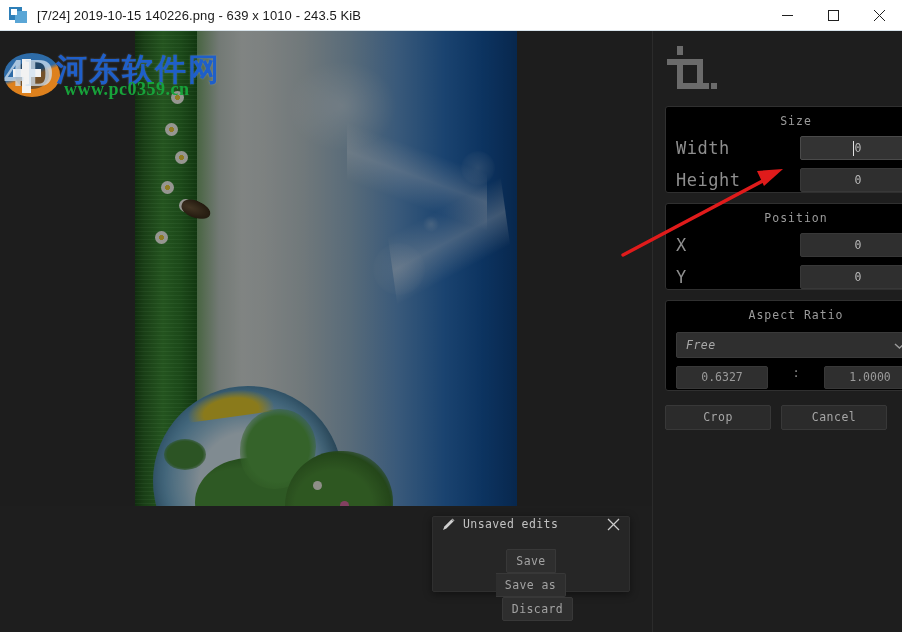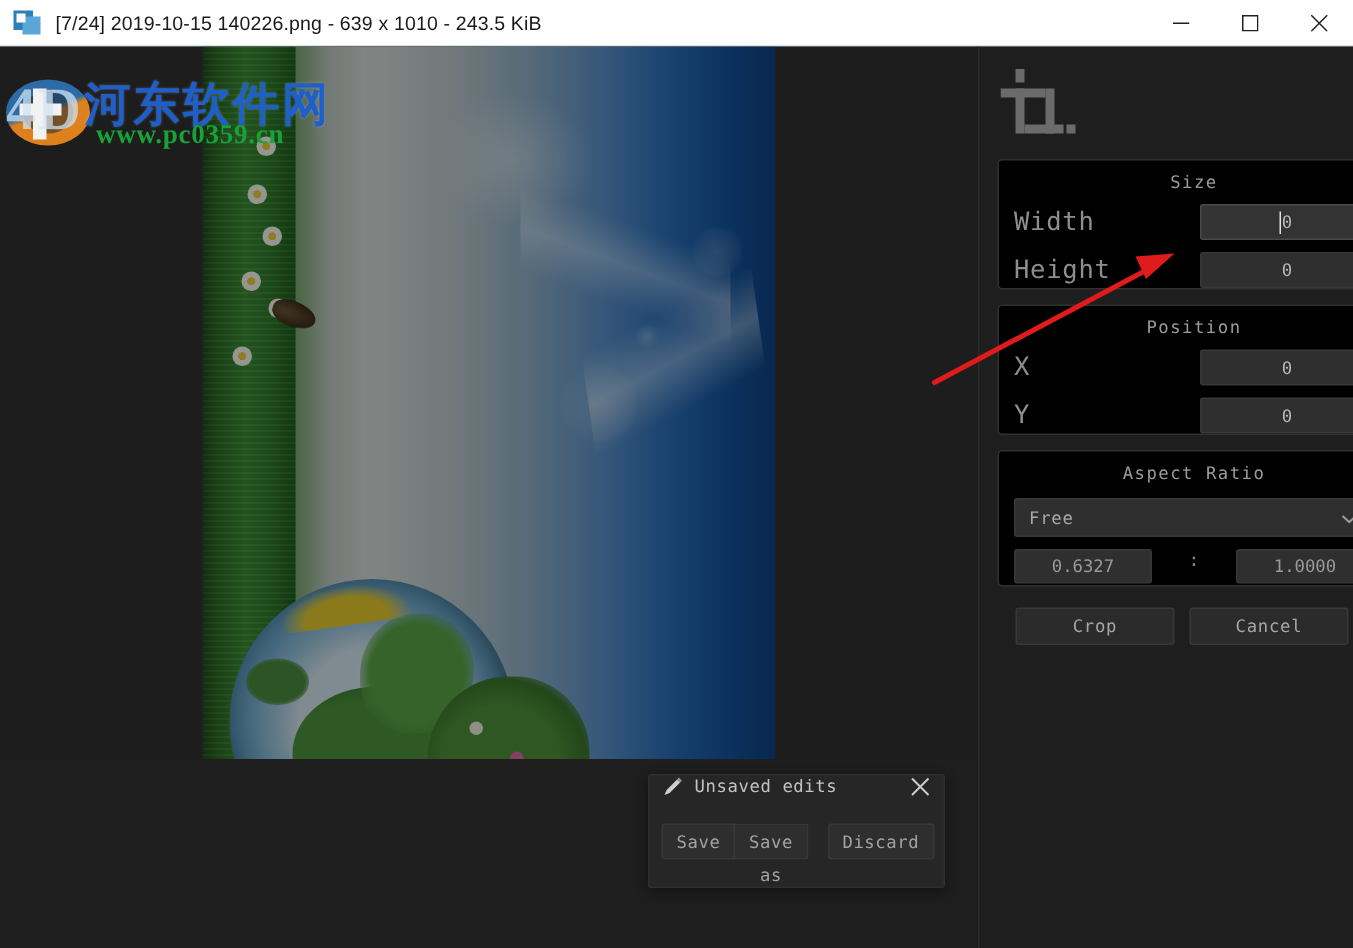--- a/index.html
+++ b/index.html
@@ -333,20 +333,21 @@
     border-radius: 2px;
     display: flex; align-items: center;
     padding: 0 9px;
     cursor: pointer;
   }
   #aspect-select-label {
     flex: 1;
     font-size: 11.5px;
     color: #a8a8a8;
     letter-spacing: 0.5px;
+    font-style: italic;
   }
   #aspect-chevron { width: 13px; height: 13px; }
   #ratio-row {
     display: flex; align-items: flex-start;
     margin: 8px 10px 0 10px;
   }
   .ratio-input {
     width: 92px; height: 23px;
     background: #2f2f2f;
     border: 1px solid #383838;
@@ -357,21 +358,21 @@
     text-align: center;
     line-height: 21px;
   }
   #ratio-colon {
     flex: 1;
     text-align: center;
     color: #8a8a8a;
     font-size: 12px;
   }
   #action-row {
-    position: absolute; left: 24px; top: 374px;
+    position: absolute; left: 12px; top: 374px;
     width: 222px;
     display: flex; justify-content: space-between;
   }
   .action-btn {
     width: 106px; height: 25px;
     background: #2b2b2b;
     border: 1px solid #383838;
     border-radius: 2px;
     color: #a6a6a6;
     font-size: 11.5px;
@@ -408,20 +409,21 @@
     flex: 1;
     font-size: 11.5px;
     color: #c2c2c2;
     letter-spacing: 0.4px;
   }
   #toast-close { width: 15px; height: 15px; cursor: pointer; flex: none; }
   #toast-buttons {
     display: flex; align-items: center;
     padding: 0 8px;
     gap: 0px;
+    flex-direction: column;
   }
   .toast-btn {
     height: 24px;
     background: #2e2e2e;
     border: 1px solid #383838;
     color: #a2a2a2;
     font-size: 11.5px;
     font-family: "DejaVu Sans Mono", monospace;
     text-align: center;
     line-height: 22px;

